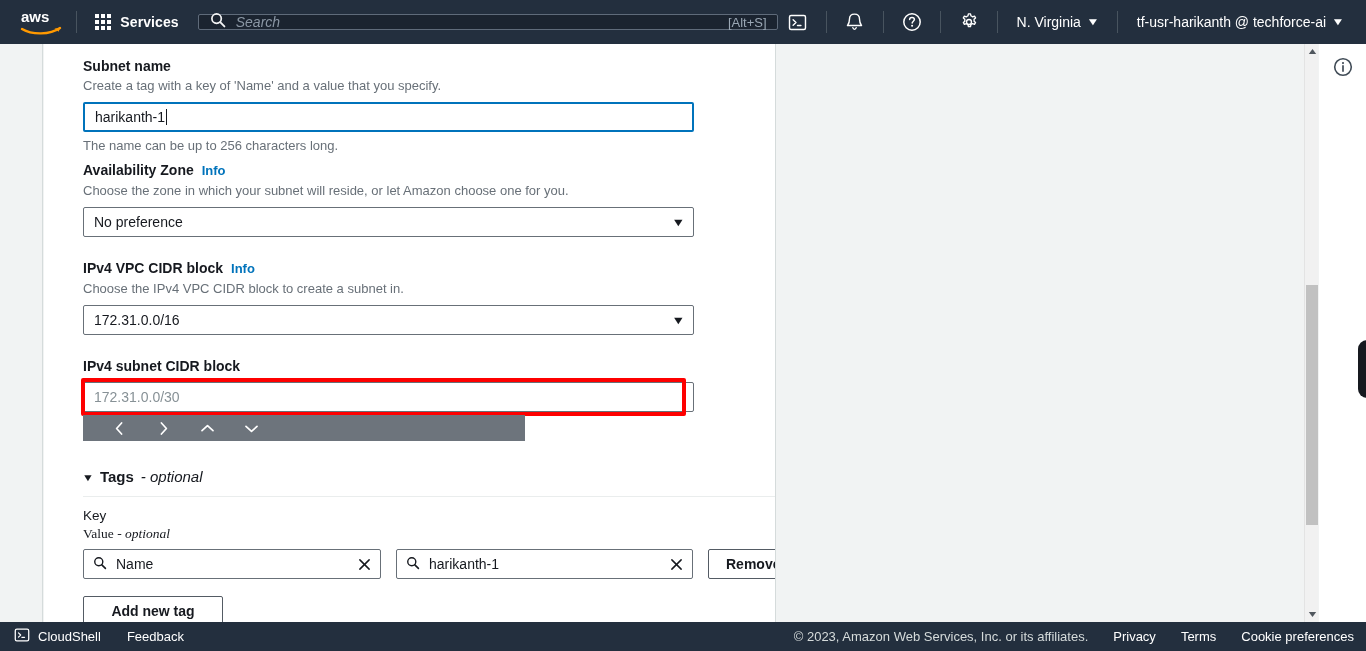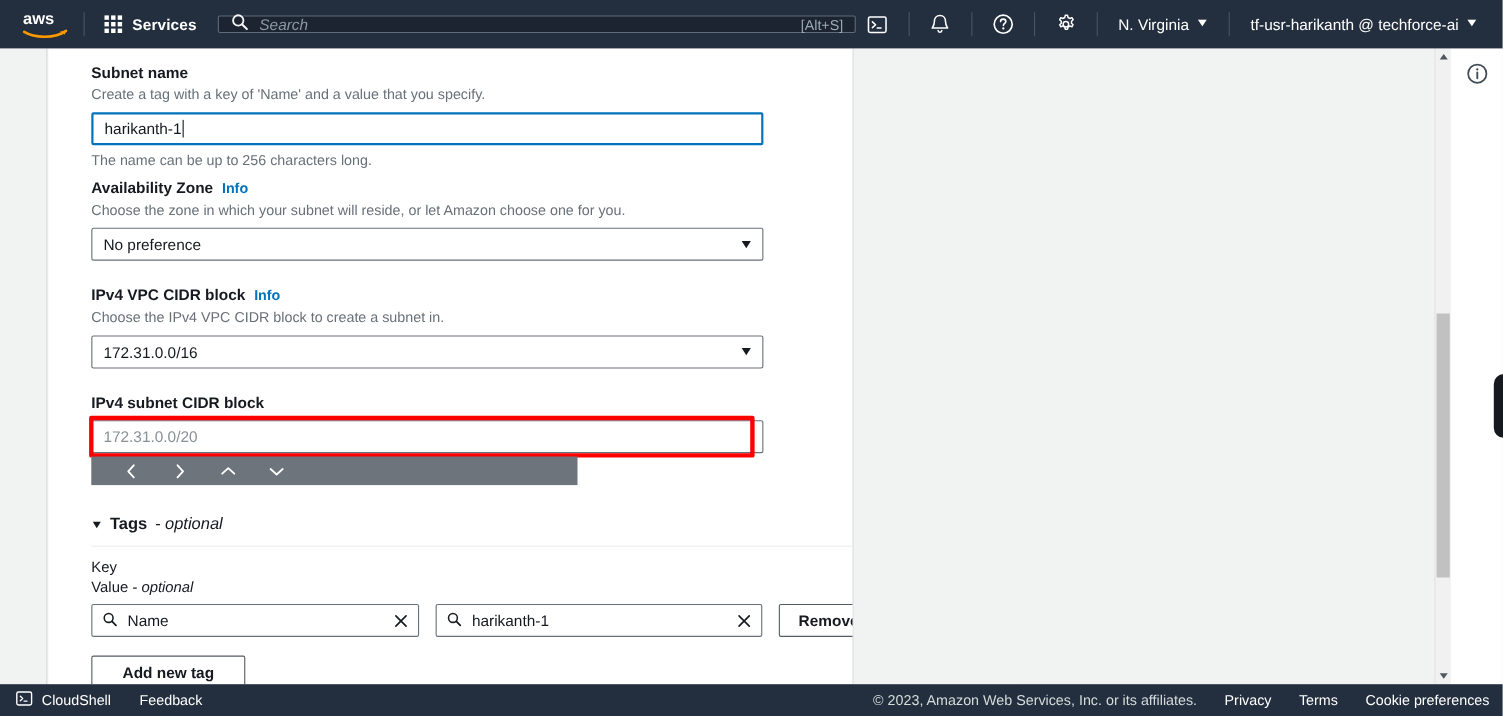--- a/index.html
+++ b/index.html
@@ -305,21 +305,21 @@
     width: 818px;
   }
 
   .tag-cols {
     display: flex;
     margin-top: 10px;
     gap: 0;
     flex-direction: column;
   }
   .tcol-key { width: 314px; }
-  .tcol-val { width: 316px; }
+  .tcol-val { width: 316px; font-family: Liberation Serif, serif; }
   .tcol-lbl {
     font-size: 13.5px;
     color: #16191f;
     line-height: 18px;
   }
   .tcol-lbl .opt-i { font-style: italic; }
   .tag-inputs {
     display: flex;
     align-items: center;
     margin-top: 6px;
@@ -573,21 +573,21 @@
           <span class="sel-caret">▼</span>
         </div>
       </div>
 
       <div class="field" style="margin-top:22px;">
         <div class="f-label">
           <span>IPv4 subnet CIDR block</span>
         </div>
         <div class="cidr-holder">
           <div class="cidr-input">
-            <span>172.31.0.0/20</span>
+            <span>172.31.0.0/30</span>
           </div>
           <div class="red-box"></div>
 
           <div class="nav-overlay">
             <div class="ov-btn">
               <svg width="13" height="15" viewBox="0 0 13 15">
                 <path d="M8.6 2 L3.6 7.5 L8.6 13" stroke="#ffffff" stroke-width="1.7" fill="none" stroke-linecap="round" stroke-linejoin="round"></path>
               </svg>
             </div>
             <div class="ov-btn">

